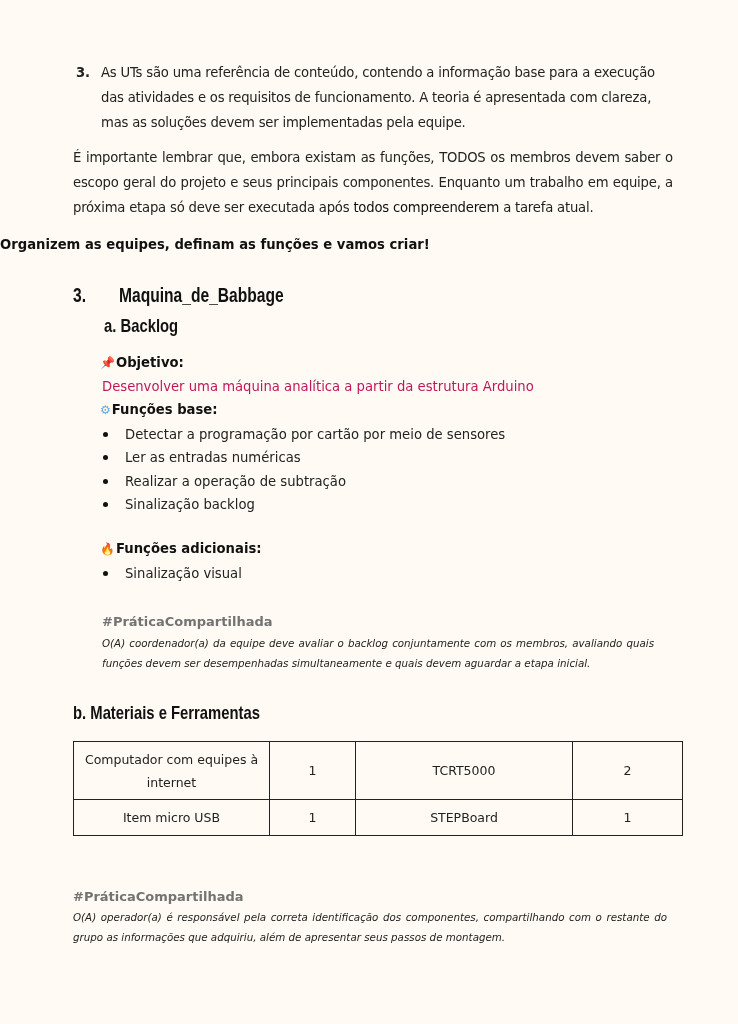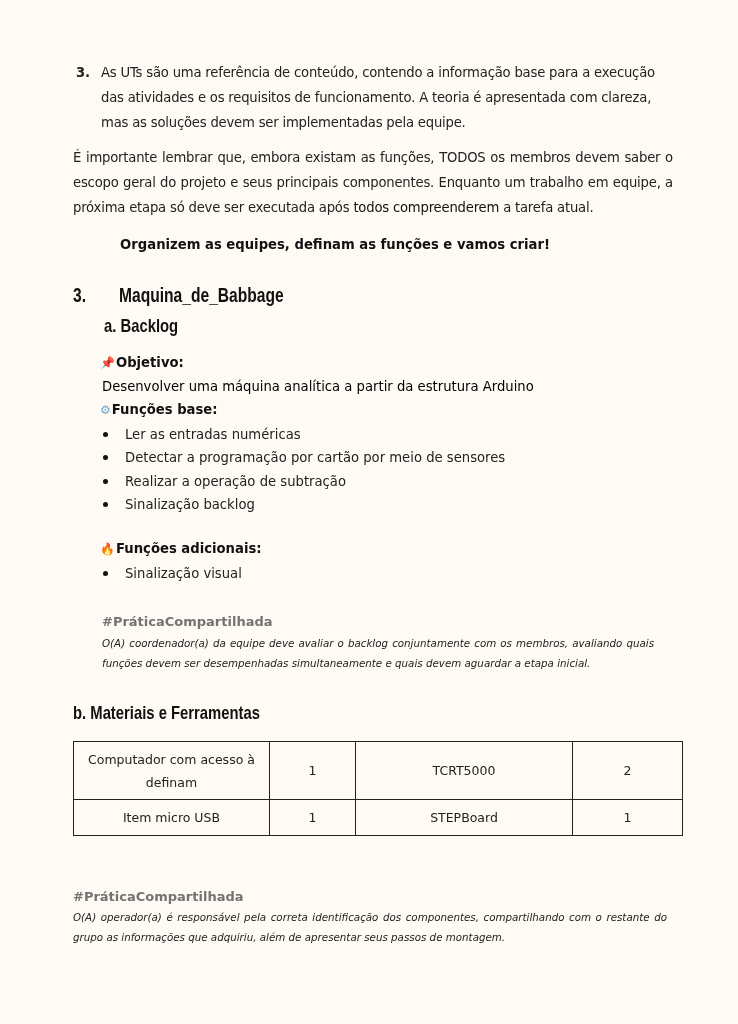--- a/index.html
+++ b/index.html
@@ -33,39 +33,39 @@
       position: absolute; left: 25px; top: 0; width: 580px;
     }
     .para {
       left: 73px; top: 145px; width: 600px;
       text-align: justify;
       text-align-last: left;
     }
     .para b { font-weight: normal; color: #111; }
     .callout {
       left: 0; width: 670px; top: 237px;
-      text-align: center;
+      text-align: left;
       font-weight: bold;
       font-size: 13.2px;
       color: #111;
     }
     .heading {
       font-family: "Liberation Sans", sans-serif;
       font-weight: bold;
       font-stretch: condensed;
       color: #111;
       transform: scaleX(0.78);
       transform-origin: left center;
       white-space: nowrap;
     }
     .h1 { font-size: 20px; }
     .h2 { font-size: 19px; }
     .label-line { left: 100px; font-size: 13.2px; font-weight: bold; color: #111; }
     .label-line .emoji { font-size: 12px; margin-right: 1px; }
-    .plain-line { left: 102px; font-size: 13.2px; color: #000000; }
+    .plain-line { left: 102px; font-size: 13.2px; color: #be185d; }
     .bullet-list { left: 103px; width: 520px; }
     .bullet-list .item {
       position: relative; height: 23.3px; line-height: 23.3px;
       font-size: 13.2px; color: #222;
     }
     .bullet-list .dot {
       position: absolute; left: 0; top: 9px;
       width: 5px; height: 5px; border-radius: 50%; background: #111;
     }
     .bullet-list .lbl { position: absolute; left: 22px; top: 0; white-space: nowrap; }
@@ -126,25 +126,25 @@
   <span class="emoji" style="color:#e0263a;">📌</span><span>Objetivo:</span>
 </div>
 <div class="abs plain-line" style="top:379px;">Desenvolver uma máquina analítica a partir da estrutura Arduino</div>
 
 <div class="abs label-line" style="top:402px;">
   <span class="emoji" style="color:#6aa5d8;">⚙</span><span>Funções base:</span>
 </div>
 <div class="abs bullet-list" style="top:423px;">
   <div class="item">
       <span class="dot"></span>
-      <span class="lbl">Ler as entradas numéricas</span>
+      <span class="lbl">Detectar a programação por cartão por meio de sensores</span>
     </div>
   <div class="item">
       <span class="dot"></span>
-      <span class="lbl">Detectar a programação por cartão por meio de sensores</span>
+      <span class="lbl">Ler as entradas numéricas</span>
     </div>
   <div class="item">
       <span class="dot"></span>
       <span class="lbl">Realizar a operação de subtração</span>
     </div>
   <div class="item">
       <span class="dot"></span>
       <span class="lbl">Sinalização backlog</span>
     </div>
 </div>
@@ -166,21 +166,21 @@
 
 <table class="mat">
   <colgroup>
     <col style="width:196px">
     <col style="width:86px">
     <col style="width:217px">
     <col style="width:110px">
   </colgroup>
   <tbody>
   <tr class="r1">
-    <td>Computador com acesso à definam</td>
+    <td>Computador com equipes à internet</td>
     <td>1</td>
     <td>TCRT5000</td>
     <td>2</td>
   </tr>
   <tr class="r2">
     <td>Item micro USB</td>
     <td>1</td>
     <td>STEPBoard</td>
     <td>1</td>
   </tr>

